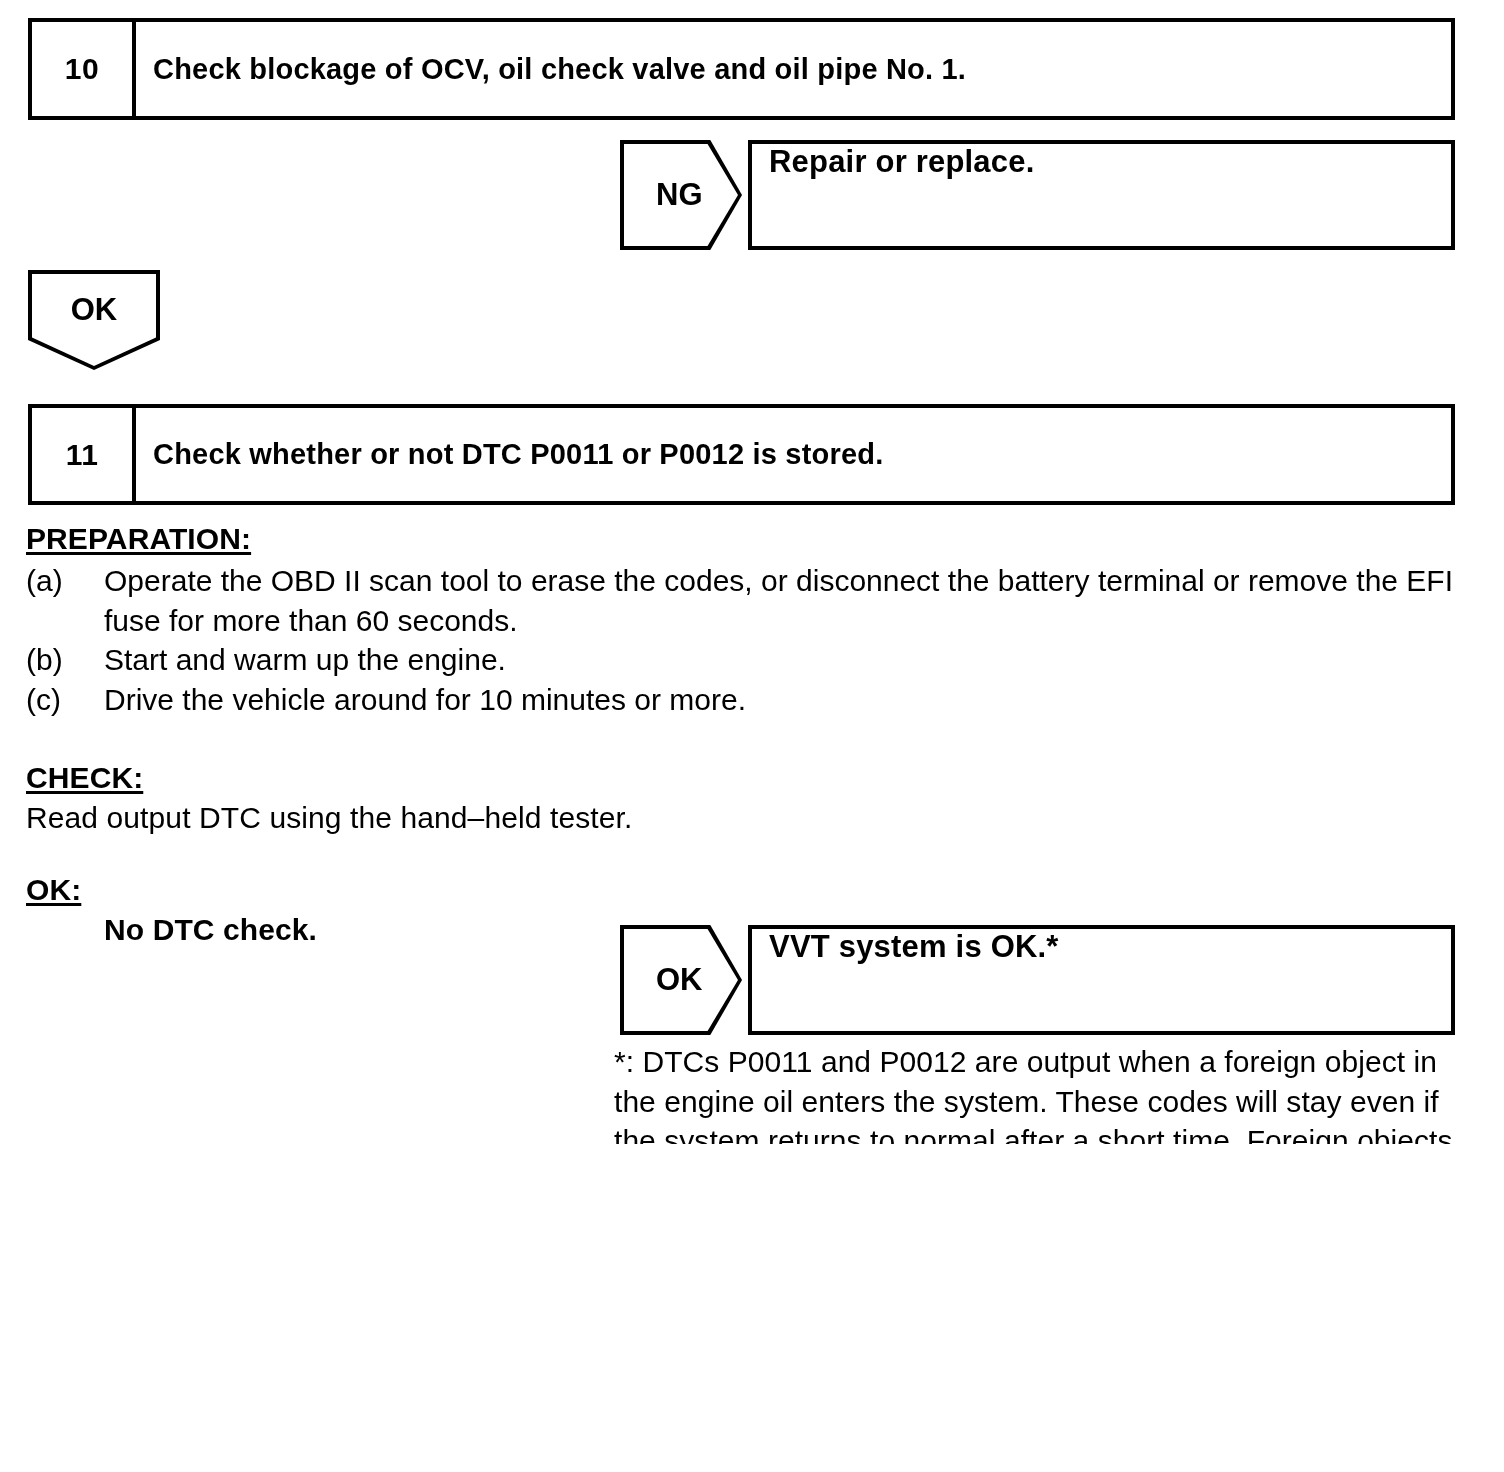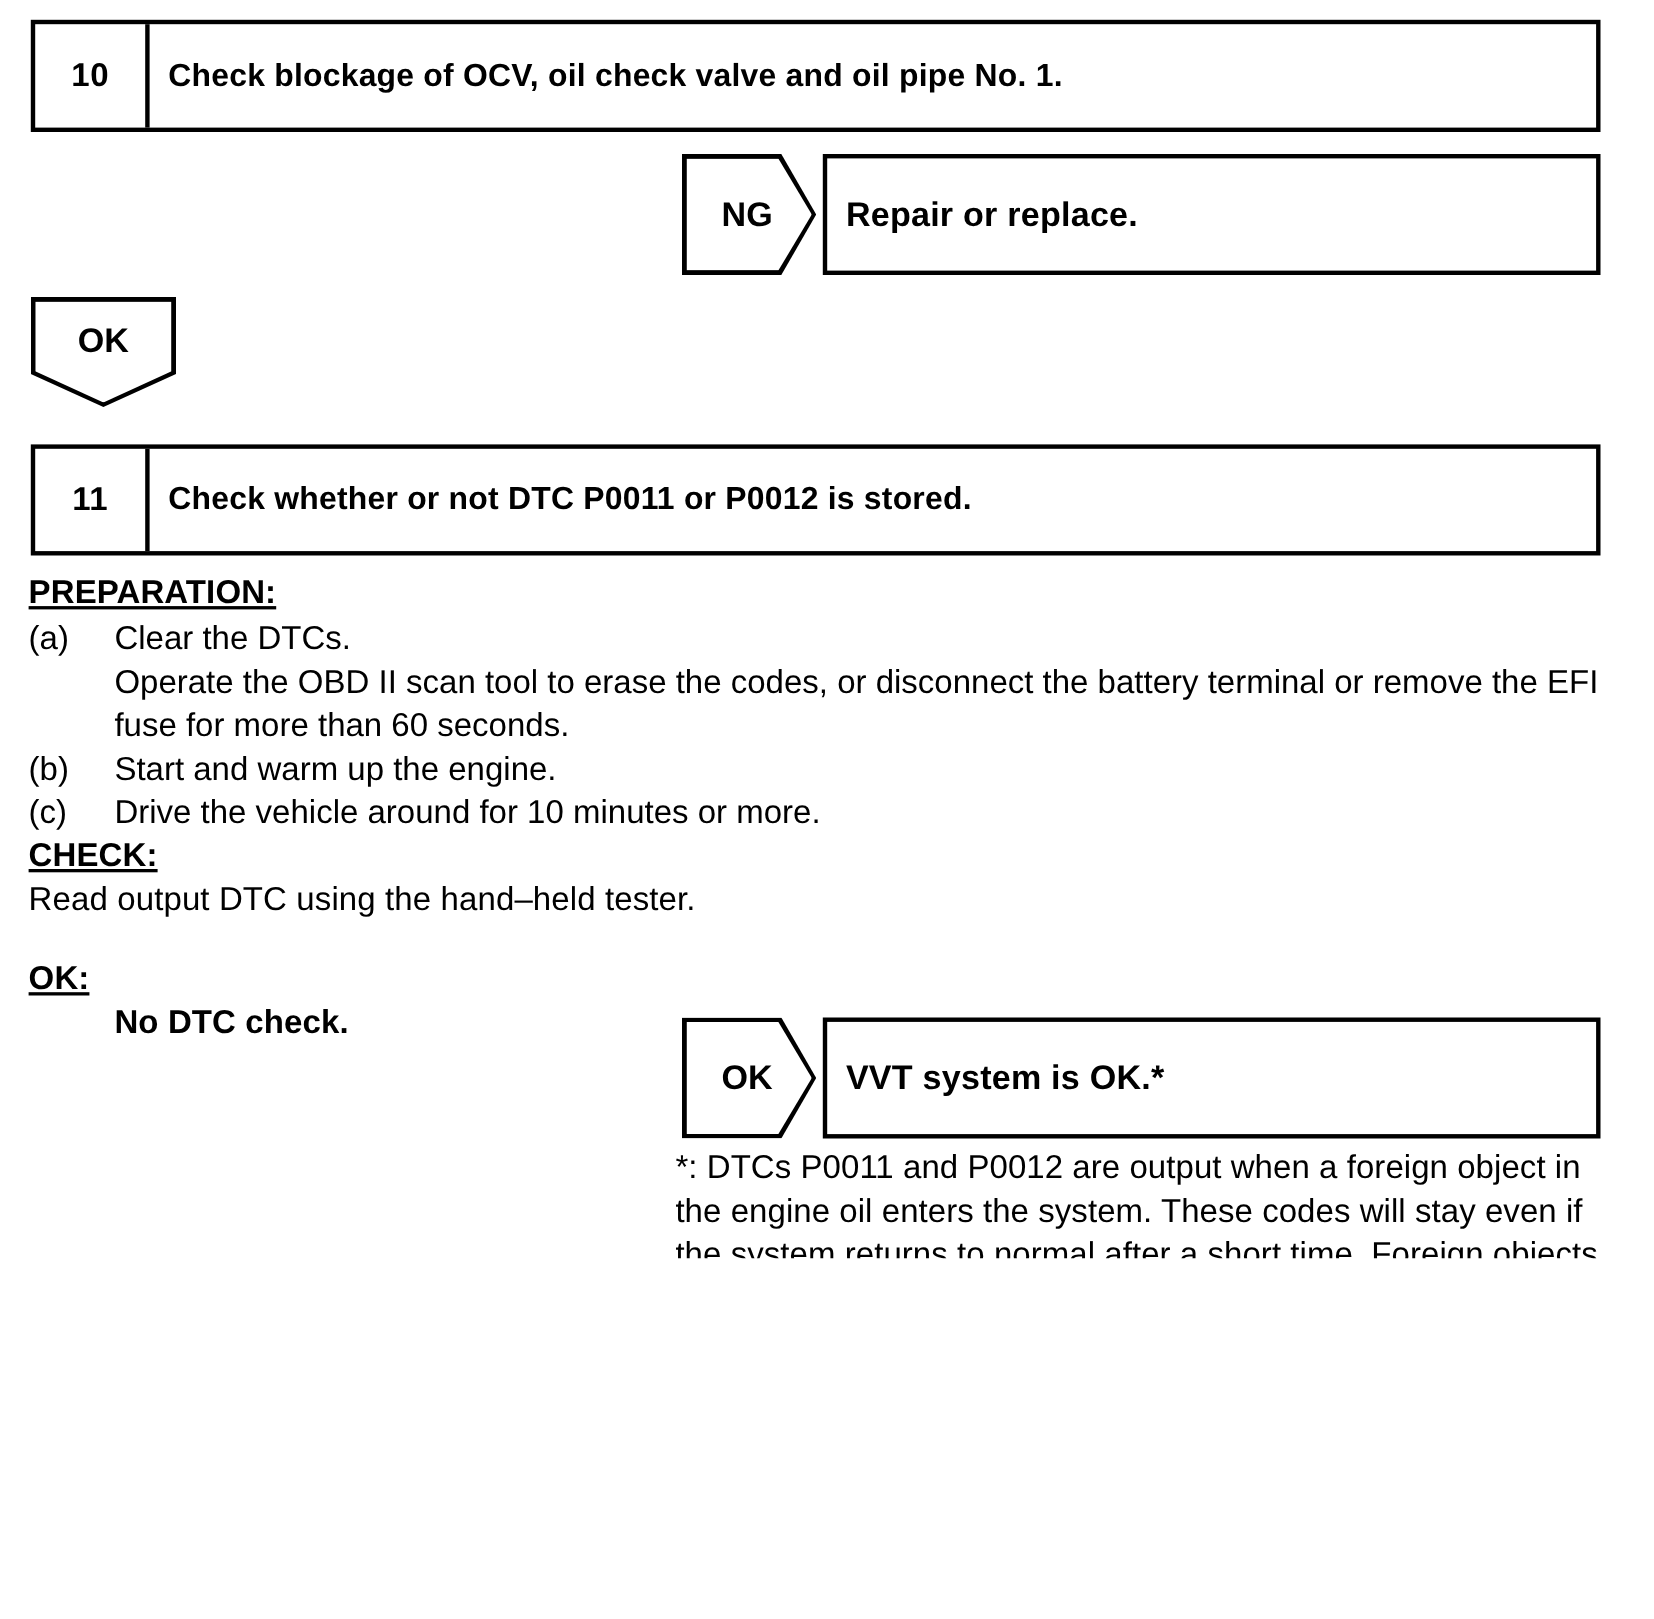--- a/index.html
+++ b/index.html
@@ -48,21 +48,20 @@
     letter-spacing: 0.2px;
   }
 
   
   .result-box {
     position: absolute;
     box-sizing: border-box;
     border: 4px solid #000;
     background: #fff;
     display: flex;
-    align-items: center;
     padding-left: 17px;
     font-weight: bold;
     font-size: 31px;
     letter-spacing: 0.2px;
   }
 
   
   .tag-right {
     position: absolute;
     box-sizing: border-box;
@@ -180,21 +179,20 @@
   </div>
 
   <div class="prose" style="left:26px; top:519px; width:900px;">
     <span class="hdg">PREPARATION:</span>
   </div>
 
   <div class="lst" style="left:26px; top:561px; width:1440px;">
     <div class="lst-row">
       <span class="lst-mark">(a)</span>
       <span class="lst-body">
-        <span class="plainline">Clear the DTCs.</span>
         <span class="plainline">Operate the OBD II scan tool to erase the codes, or disconnect the battery terminal or remove the EFI</span>
         <span class="plainline">fuse for more than 60 seconds.</span>
       </span>
     </div>
     <div class="lst-row">
       <span class="lst-mark">(b)</span>
       <span class="lst-body">
         <span class="plainline">Start and warm up the engine.</span>
       </span>
     </div>

